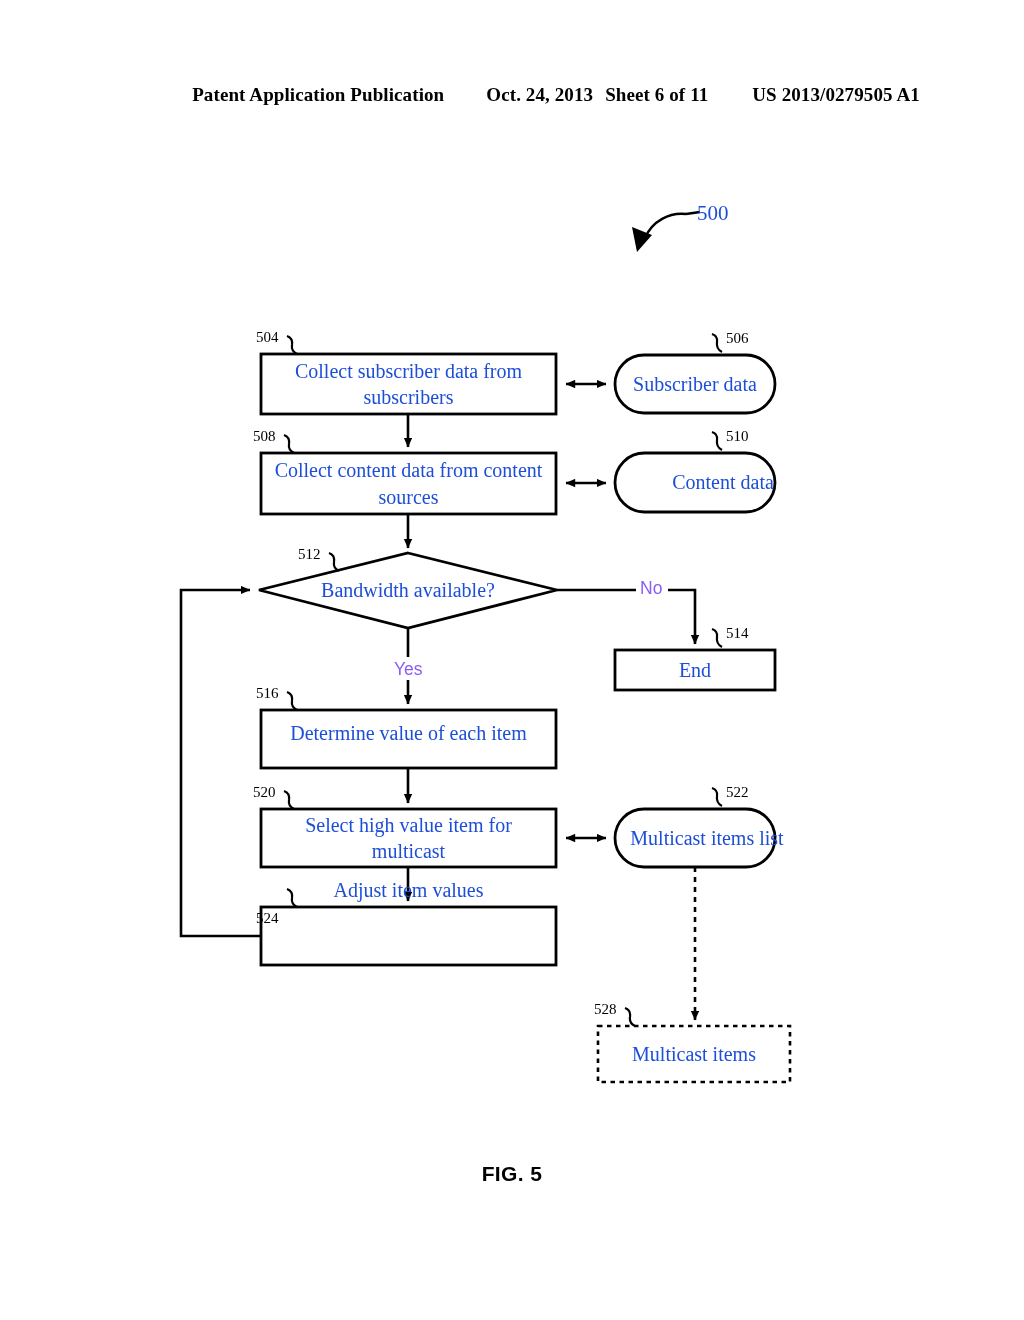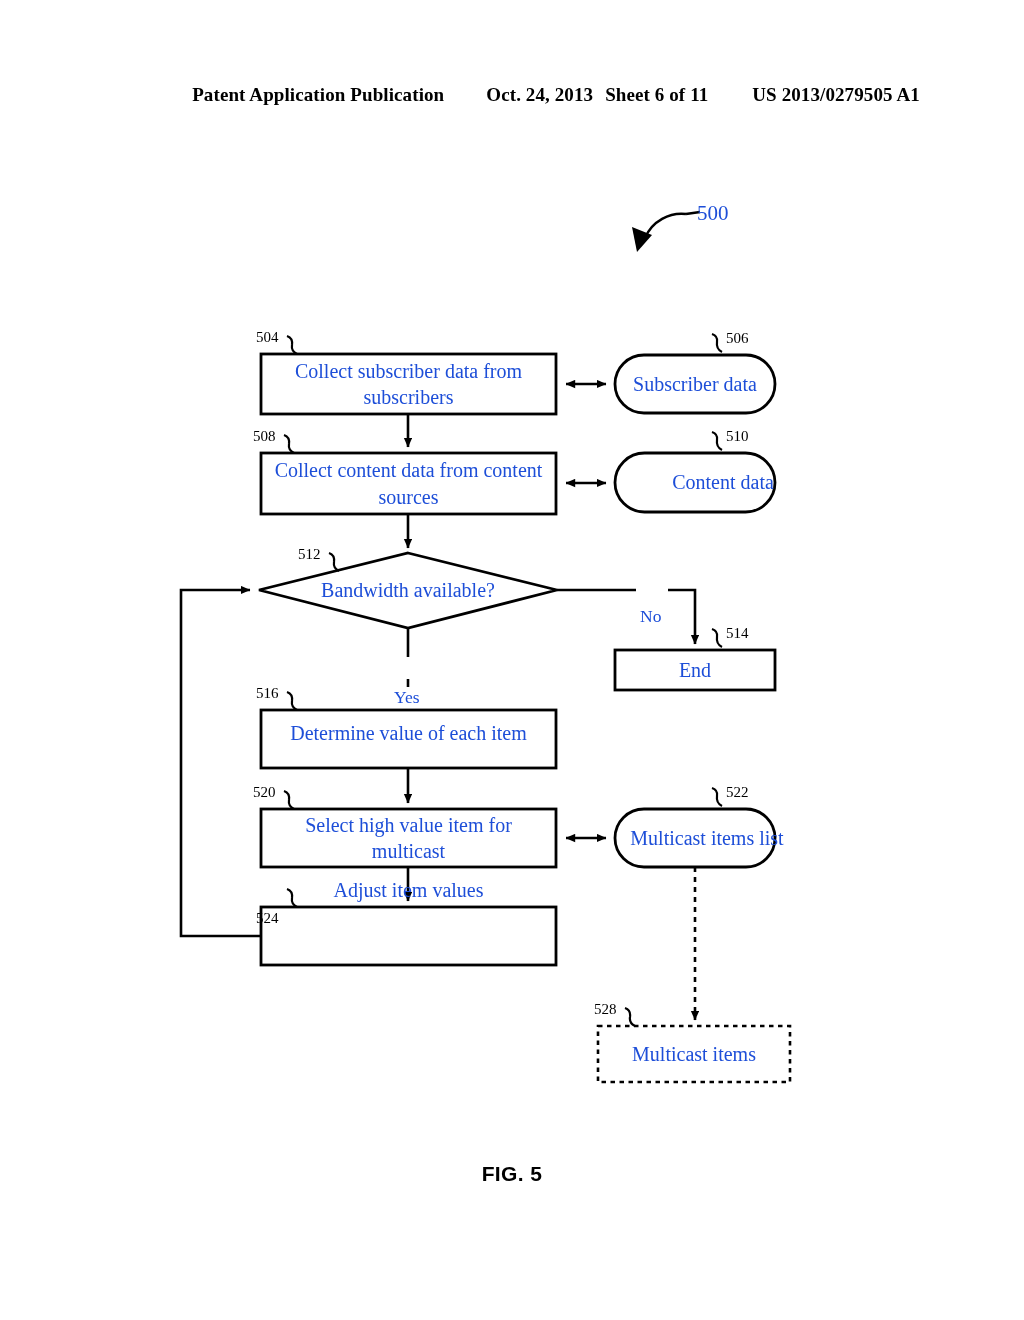--- a/index.html
+++ b/index.html
@@ -76,27 +76,26 @@
   }
   .ref-num {
     position: absolute;
     font-family: "Liberation Serif", "DejaVu Serif", serif;
     font-size: 15px;
     color: #000;
     white-space: nowrap;
   }
   .edge-label {
     position: absolute;
-    font-family: Liberation Serif, serif;
+    font-family: Liberation Sans, sans-serif;
     font-size: 17.5px;
-    color: #1d4ed8;
+    color: #8b5cf6;
     background: #ffffff;
     padding: 0 2px;
     white-space: nowrap;
-    margin-top: 28px;
   }
   .fig-ref {
     position: absolute;
     font-family: "Liberation Serif", "DejaVu Serif", serif;
     font-size: 21px;
     color: #1d4ed8;
     white-space: nowrap;
   }
 </style>
 </head>

